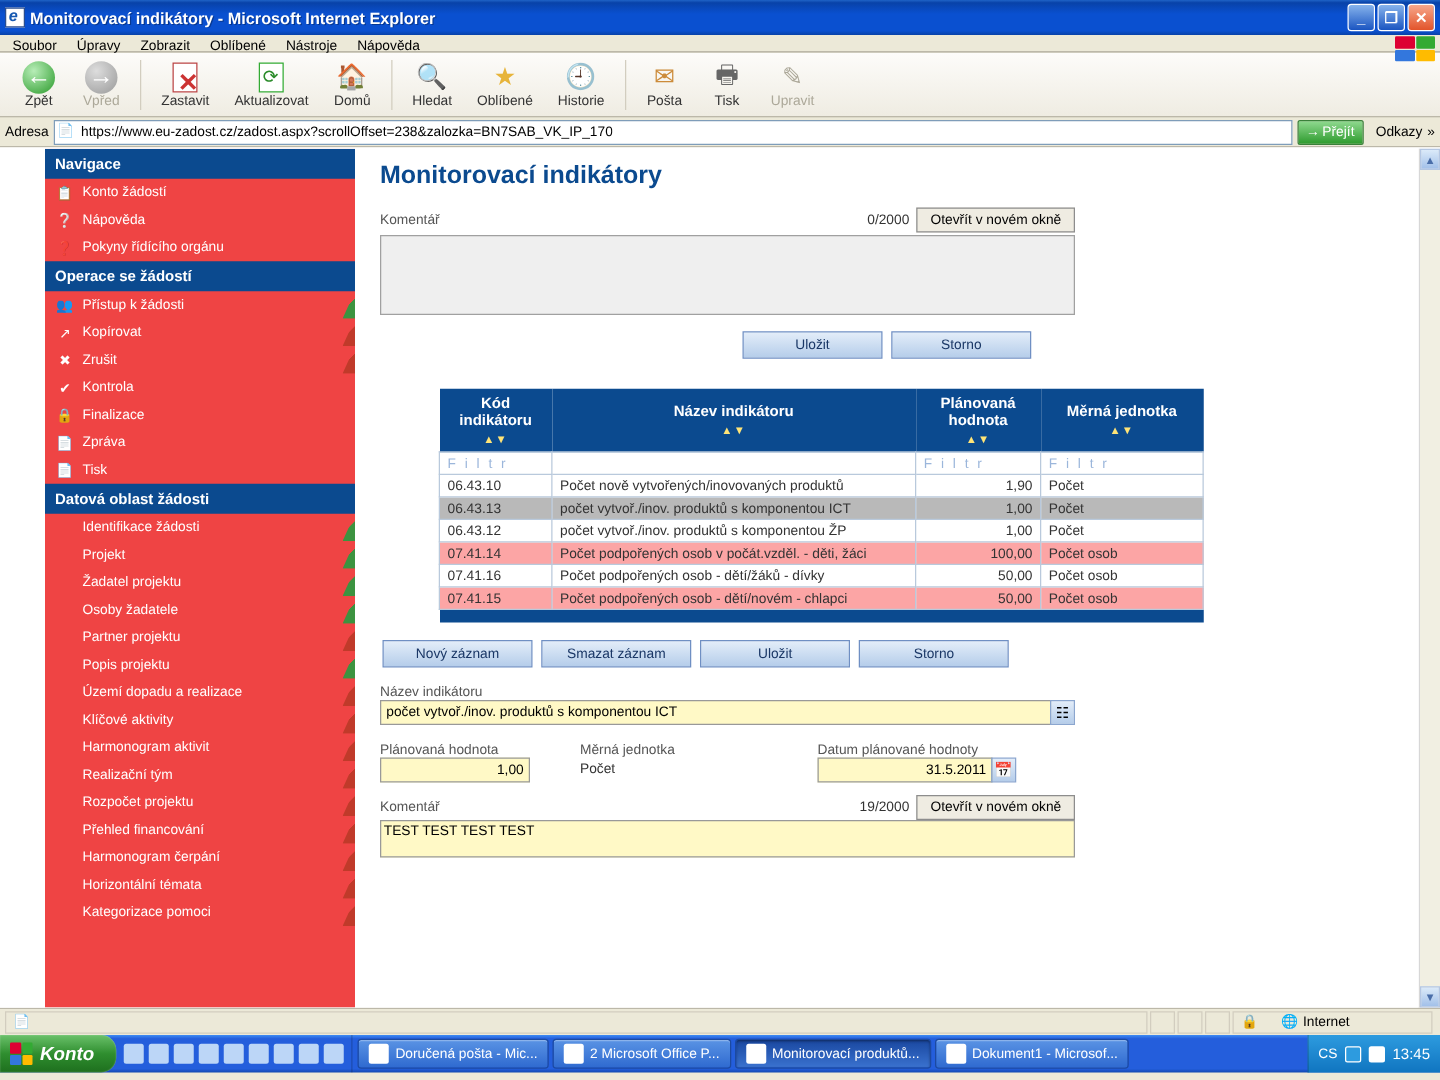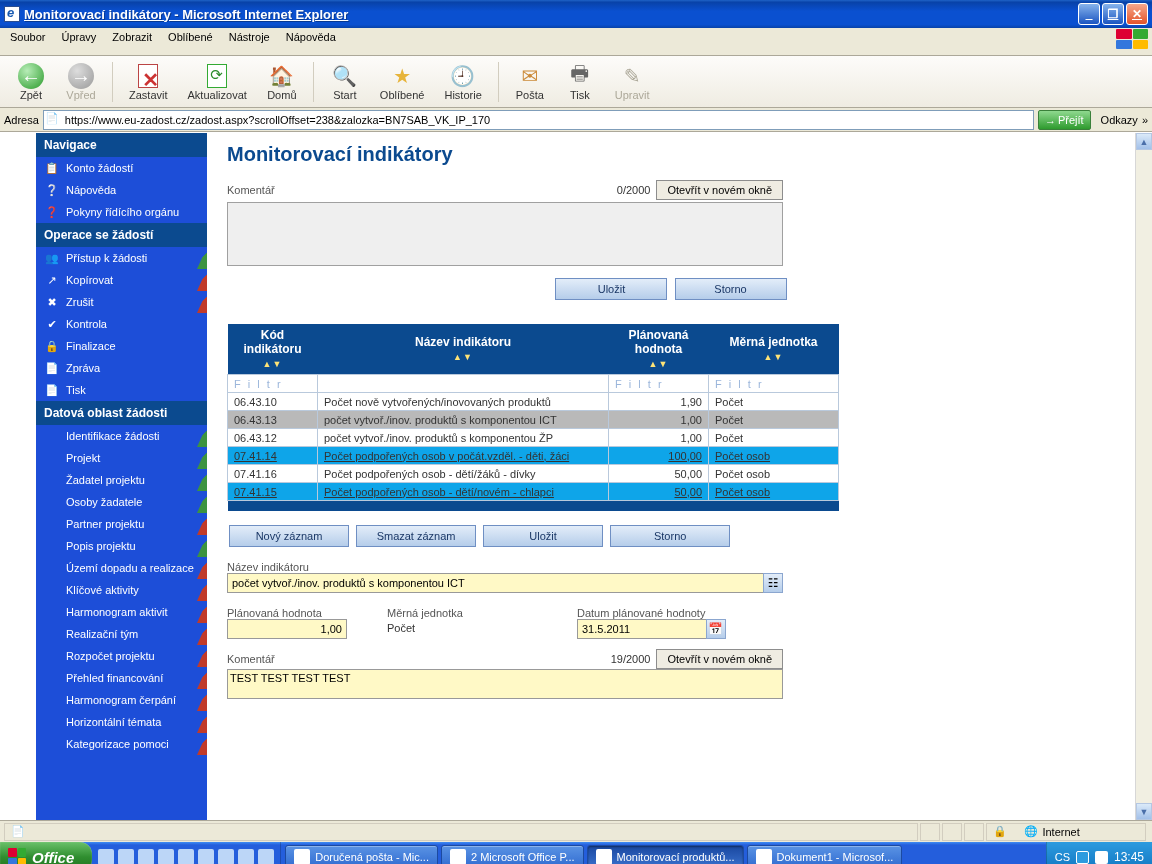--- a/index.html
+++ b/index.html
@@ -1,30 +1,30 @@
 <!DOCTYPE html>
 <html><head>
 <meta charset="utf-8">
 <style>
   * { box-sizing: border-box; }
   html, body { margin:0; padding:0; font-family: Tahoma, Verdana, sans-serif; font-size:11px; overflow:hidden; }
   body { background:#ece9d8; width:1152px; height:864px; }
 
   
-  .titlebar { height:28px; background:linear-gradient(to bottom,#1f63c7 0%,#0842a8 8%,#0a50d0 40%,#0a50d0 88%,#0842a8 100%); color:#fff; display:flex; align-items:center; padding:12px 4px; font-size:13px;text-decoration:underline; }
+  .titlebar { height:28px; background:linear-gradient(to bottom,#1f63c7 0%,#0842a8 8%,#0a50d0 40%,#0a50d0 88%,#0842a8 100%); color:#fff; display:flex; align-items:center; padding:12px 4px; font-size:13px; }
   .titlebar .app-icon { width:16px; height:16px; margin-right:4px; display:inline-block; background:#fff; border:1px solid #2a4d8f; position:relative; }
   .titlebar .app-icon::before { content:"e"; color:#1759b1; font-weight:bold; font-style:italic; position:absolute; left:2px; top:-2px; }
   .titlebar .title { flex:1; font-weight:bold; text-shadow:1px 1px 0 rgba(0,0,0,.3); white-space:nowrap; overflow:hidden; }
   .winbtns { display:flex; gap:2px; }
   .winbtn { width:22px; height:22px; border-radius:3px; border:1px solid #fff; display:flex; align-items:center; justify-content:center; font-weight:bold; color:#fff; font-size:12px; }
   .winbtn.min, .winbtn.max { background:linear-gradient(to bottom,#86b3ec,#1b55c1); }
   .winbtn.close { background:linear-gradient(to bottom,#f7a78b,#e2542b); }
 
   
-  .menubar { height:28px; background:#ece9d8; border-bottom:1px solid #aca899; display:flex; align-items:stretch; padding:0 2px; position:relative; }
+  .menubar { height:14px; background:#ece9d8; border-bottom:1px solid #aca899; display:flex; align-items:stretch; padding:0 2px; position:relative; }
   .menubar span { padding:3px 8px; cursor:default; }
   .winflag { position:absolute; right:4px; top:1px; width:32px; height:20px; display:grid; grid-template-columns:1fr 1fr; grid-template-rows:1fr 1fr; gap:1px; }
   .winflag i { display:block; border-radius:1px; }
   .winflag i:nth-child(1){background:#d03;}
   .winflag i:nth-child(2){background:#3a3;}
   .winflag i:nth-child(3){background:#37d;}
   .winflag i:nth-child(4){background:#fb0;}
 
   
   .toolbar { height:52px; background:linear-gradient(to bottom,#fdfcfa,#efece2); border-bottom:1px solid #aca899; display:flex; align-items:center; padding:2px 6px; }
@@ -46,21 +46,21 @@
   
   .browser-body { height:688px; background:#fff; border-top:1px solid #fff; position:relative; display:flex; }
   .content-frame { flex:1; overflow:hidden; background:#fff; padding:0 0 0 0; display:flex; }
   .scrollbar-v { width:17px; background:#eee; border-left:1px solid #d7d7d7; display:flex; flex-direction:column; }
   .sbtn { height:17px; background:linear-gradient(to bottom,#dbeaf9,#a2c0e9); border:1px solid #b4c7e3; display:flex; align-items:center; justify-content:center; font-size:9px; color:#4a6ea9; }
   .strack { flex:1; background:#f1efe2; }
 
   
   .page { width:100%; height:100%; background:#fff; position:relative; display:flex; }
   .left-gutter { width:36px; background:#fff; }
-  .sidebar { width:171px; background:#1d4ed8; color:#fff; font-size:11px; overflow:hidden; }
+  .sidebar { width:248px; background:#ef4444; color:#fff; font-size:11px; overflow:hidden; }
   .sb-header { background:#0b4a8f; font-weight:bold; padding:5px 8px; font-size:12px; }
   .sb-item { display:flex; align-items:center; padding:3px 8px; position:relative; height:22px; cursor:pointer; }
   .sb-item .edge { position:absolute; right:0; top:0; bottom:0; width:10px; }
   .edge.g { background:linear-gradient(135deg,transparent 49%,#3c9340 50%); clip-path:polygon(100% 0,100% 100%,0 100%); }
   .edge.r { background:linear-gradient(135deg,transparent 49%,#c03a2a 50%); clip-path:polygon(100% 0,100% 100%,0 100%); }
   .sb-item .bico { width:16px; height:14px; margin-right:6px; display:inline-flex; align-items:center; justify-content:center; font-size:11px; }
   .sb-item.noico .bico { visibility:hidden; }
 
   .main { flex:1; padding:8px 20px 8px 20px; color:#333; overflow:hidden; }
   h1.page-title { color:#0b4a8f; font-size:20px; font-weight:bold; margin:2px 0 14px 0; font-family:Arial,sans-serif; }
@@ -73,21 +73,21 @@
 
   .btn-std { width:112px; height:22px; background:linear-gradient(to bottom,#e3edf9,#b5cdea); border:1px solid #6f8fc3; font-size:11px; margin:0 2px; color:#1a3766; }
   .btn-row { text-align:center; margin:10px 0 10px 0; }
 
   
   table.datagrid { border-collapse:collapse; width:612px; font-size:11px; }
   .datagrid thead th { background:#0b4a8f; color:#fff; font-weight:bold; padding:4px 6px; text-align:center; vertical-align:middle; height:38px; border:0; font-size:12px; }
   .datagrid thead th .sorters { font-size:9px; letter-spacing:1px; color:#ffe477; }
   .filterrow td { background:#d8e6f7; color:#9bb6db; padding:1px 6px; border:1px solid #b9c9dc; height:16px; letter-spacing:2px; }
   .datagrid tbody td { border:1px solid #b9c9dc; padding:2px 6px; height:18px; background:#fff; }
-  .datagrid tbody tr.alt td { background:#0ea5e9;text-decoration:underline; }
+  .datagrid tbody tr.alt td { background:#fca5a5; }
   .datagrid tbody tr.sel td { background:#b9b9b9; }
   .datagrid tbody td.num { text-align:right; }
   .datagrid tfoot td { background:#0b4a8f; height:10px; }
 
   .btn-row2 { margin:14px 0; }
   .btn-row2 .btn-std { width:120px; }
 
   .form-label { color:#555; margin-top:6px; display:block; }
   input.yellow { background:#fff9c6; border:1px solid #999; padding:2px 4px; font-size:11px; height:20px; }
   input.yellow.wide { width:554px; }
@@ -188,21 +188,21 @@
       </div>
     <span>Aktualizovat</span>
   </div>
   <div class="tbtn">
     <div class="ico ico-home">🏠</div>
     <span>Domů</span>
   </div>
   <div class="tsep"></div>
   <div class="tbtn">
     <div class="ico ico-search">🔍</div>
-    <span>Start</span>
+    <span>Hledat</span>
   </div>
   <div class="tbtn">
     <div class="ico ico-star">★</div>
     <span>Oblíbené</span>
   </div>
   <div class="tbtn">
     <div class="ico ico-history">🕘</div>
     <span>Historie</span>
   </div>
   <div class="tsep"></div>
@@ -377,21 +377,21 @@
           <span class="counter">0/2000</span>
           <button class="grey-btn">Otevřít v novém okně</button>
         </div>
         <textarea class="komentar" readonly="" style=""></textarea>
 
         <div class="btn-row">
           <button class="btn-std">Uložit</button>
           <button class="btn-std">Storno</button>
         </div>
 
-        <table class="datagrid" style="margin-top:24px;">
+        <table class="datagrid" style="margin-top:24px;margin-left:47px;">
           <colgroup>
               <col style="width:90px">
               <col>
               <col style="width:100px">
               <col style="width:130px">
             </colgroup>
           <thead>
             <tr>
               <th><span>Kód indikátoru</span><br><span class="sorters">▲▼</span></th>
               <th><span>Název indikátoru</span><br><span class="sorters">▲▼</span></th>
@@ -470,21 +470,21 @@
             <span class="form-label">Plánovaná hodnota</span>
             <input class="yellow" style="width: 120px; text-align: right;" value="1,00">
           </div>
           <div style="width:160px;">
             <span class="form-label">Měrná jednotka</span>
             <div class="readonly-val">Počet</div>
           </div>
           <div>
             <span class="form-label">Datum plánované hodnoty</span>
             <div style="display:flex;">
-              <input class="yellow" style="width: 130px;" value="31.5.2011">
+              <input class="yellow" style="width: 140px; text-align: right;" value="31.5.2011">
               <button class="pick-btn">📅</button>
             </div>
           </div>
         </div>
 
         <div class="field-row" style="width:556px;margin-top:10px;">
           <span class="field-label">Komentář</span>
           <span class="counter">19/2000</span>
           <button class="grey-btn">Otevřít v novém okně</button>
         </div>
@@ -516,21 +516,21 @@
 </div>
 
 <div class="taskbar">
   <div class="startbtn">
     <span class="winico">
         <i></i>
         <i></i>
         <i></i>
         <i></i>
       </span>
-    <span>Office</span>
+    <span>Konto</span>
   </div>
   <div class="ql">
     <i></i>
       <i></i>
       <i></i>
     <i></i>
       <i></i>
       <i></i>
     <i></i>
       <i></i>

